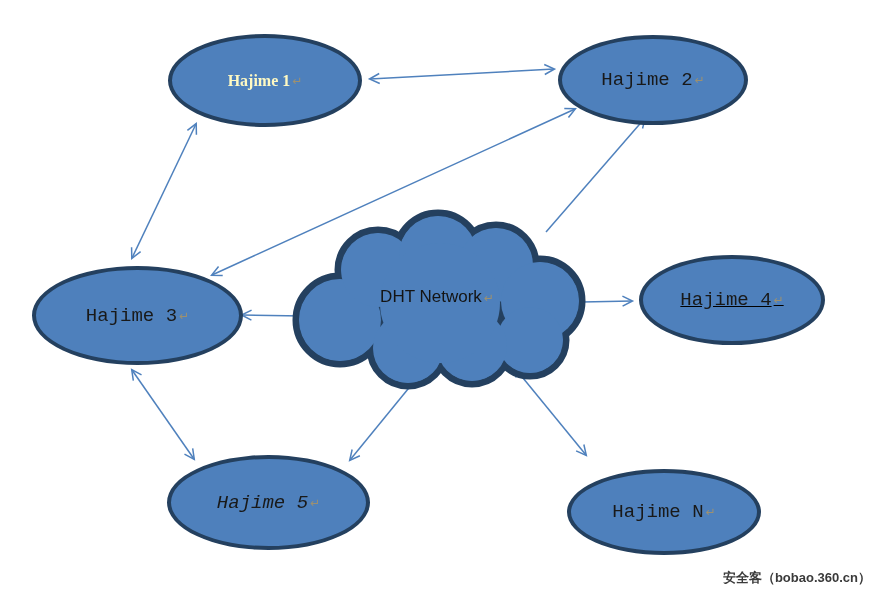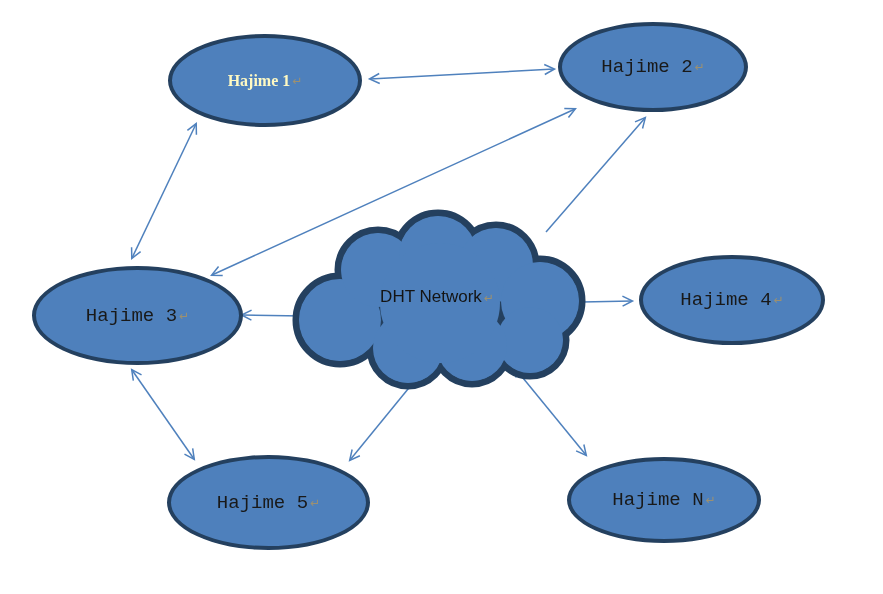--- a/index.html
+++ b/index.html
@@ -56,25 +56,25 @@
     color: #fef9c3;
   }
   .return-mark {
     font-family: "DejaVu Sans", sans-serif;
     font-size: 12px;
     color: #9c9071;
     margin-left: 2px;
   }
   
   #node-hajime-1 { left: 168px; top: 34px;  width: 194px; height: 93px; }
-  #node-hajime-2 { left: 558px; top: 22px;  width: 190px; height: 90px; }
+  #node-hajime-2 { left: 558px; top: 35px;  width: 190px; height: 90px; }
   #node-hajime-3 { left: 32px;  top: 266px; width: 211px; height: 99px; }
-  #node-hajime-4 { left: 639px; top: 255px; width: 186px; height: 90px; }
-  #node-hajime-5 { left: 167px; top: 455px; width: 203px; height: 95px; }
-  #node-hajime-n { left: 567px; top: 457px; width: 194px; height: 86px; }
+  #node-hajime-4 { left: 639px; top: 255px; width: 186px; height: 90px; text-decoration: underline; }
+  #node-hajime-5 { left: 167px; top: 455px; width: 203px; height: 95px; font-style: italic; }
+  #node-hajime-n { left: 567px; top: 469px; width: 194px; height: 86px; }
   
   #cloud-label {
     position: absolute;
     left: 322px; top: 287px;
     width: 230px;
     z-index: 4;
     text-align: center;
     font-family: "Liberation Sans", sans-serif;
     font-weight: normal;
     font-size: 17px;
@@ -166,14 +166,15 @@
   </div>
   <div class="node" id="node-hajime-5">
     <span class="node-label">Hajime 5</span>
       <span class="return-mark">↵</span>
   </div>
   <div class="node" id="node-hajime-n">
     <span class="node-label">Hajime N</span>
       <span class="return-mark">↵</span>
   </div>
 
+  <div id="watermark">安全客（bobao.360.cn）</div>
 
 </div>
 
 </body></html>

